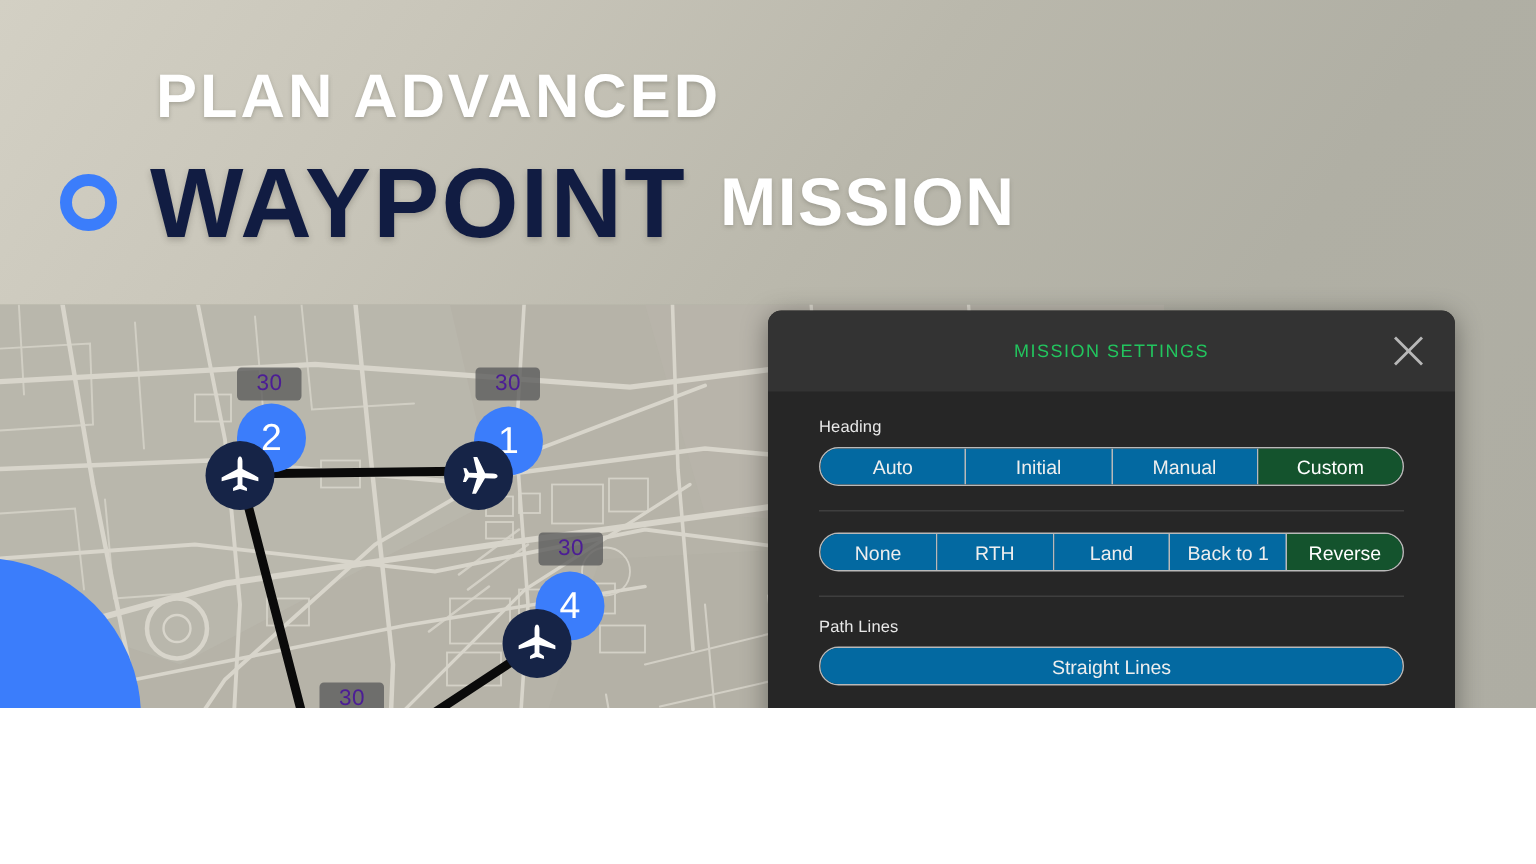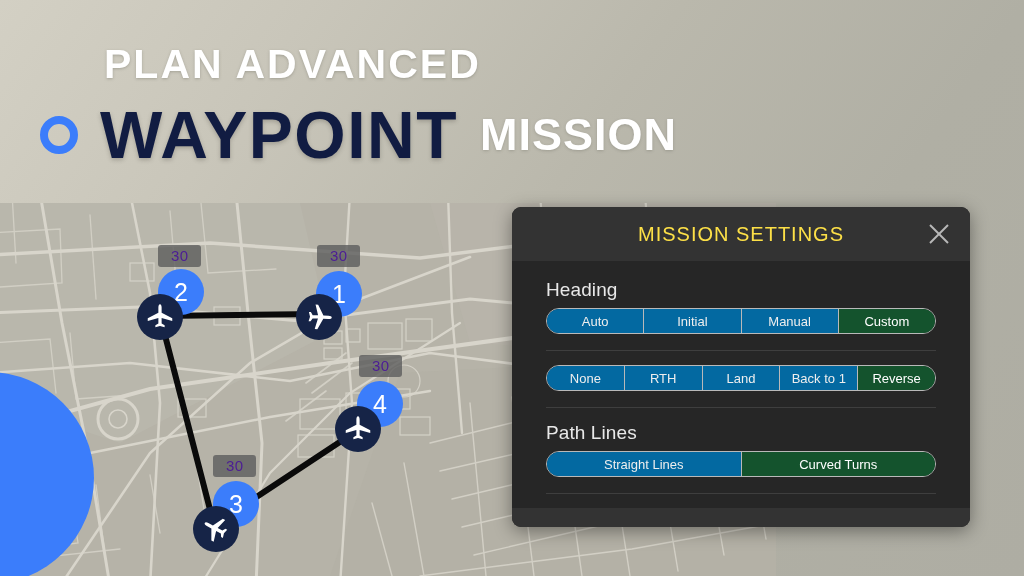--- a/index.html
+++ b/index.html
@@ -4,21 +4,21 @@
 <title>Plan Advanced Waypoint Mission</title>
 <style>
   * { box-sizing: border-box; margin: 0; padding: 0; }
   html, body {
     width: 1024px; height: 576px;
     overflow: hidden;
     font-family: "Liberation Sans", sans-serif;
   }
   #root {
     position: relative;
-    width: 1024px; height: 576px;
+    width: 1024px; height: 472px;
     background: linear-gradient(125deg, #d3d0c4 0%, #c9c6ba 22%, #bab8ac 48%, #b0afa4 72%, #aeada3 100%);
     overflow: hidden;
   }
 
   
   .title-block {
     position: absolute;
     left: 0; top: 30px;
     width: 1024px;
     z-index: 6;
@@ -138,39 +138,39 @@
   .panel-header {
     position: relative;
     height: 54px;
     flex: none;
     background: #333333;
     display: flex;
     align-items: center;
     justify-content: center;
   }
   .panel-title {
-    color: #fde047;
-    font-size: 20px;
+    color: #22c55e;
+    font-size: 12px;
     letter-spacing: 1.0px;
     font-weight: 400;
   }
   .close-btn {
     position: absolute;
     right: 18px; top: 50%;
     transform: translateY(-50%);
     width: 26px; height: 26px;
     cursor: pointer;
   }
   .close-btn svg { display: block; }
 
   .panel-body { flex: 1; padding: 18px 34px 0 34px; }
 
   .field-label {
     color: #e8e8e8;
-    font-size: 19px;
+    font-size: 11px;
     font-weight: 400;
     margin-bottom: 7px;
     letter-spacing: 0.1px;
   }
   .seg {
     display: flex;
     width: 100%;
     height: 26px;
     border-radius: 13px;
     overflow: hidden;
@@ -397,21 +397,20 @@
           <div class="seg-item active">Reverse</div>
         </div>
       </div>
 
       <div class="divider"></div>
 
       <div>
         <div class="field-label">Path Lines</div>
         <div class="seg">
           <div class="seg-item">Straight Lines</div>
-          <div class="seg-item active">Curved Turns</div>
         </div>
       </div>
 
       <div class="divider"></div>
     </div>
 
     <div class="panel-footer">
       
     </div>
   </div>

